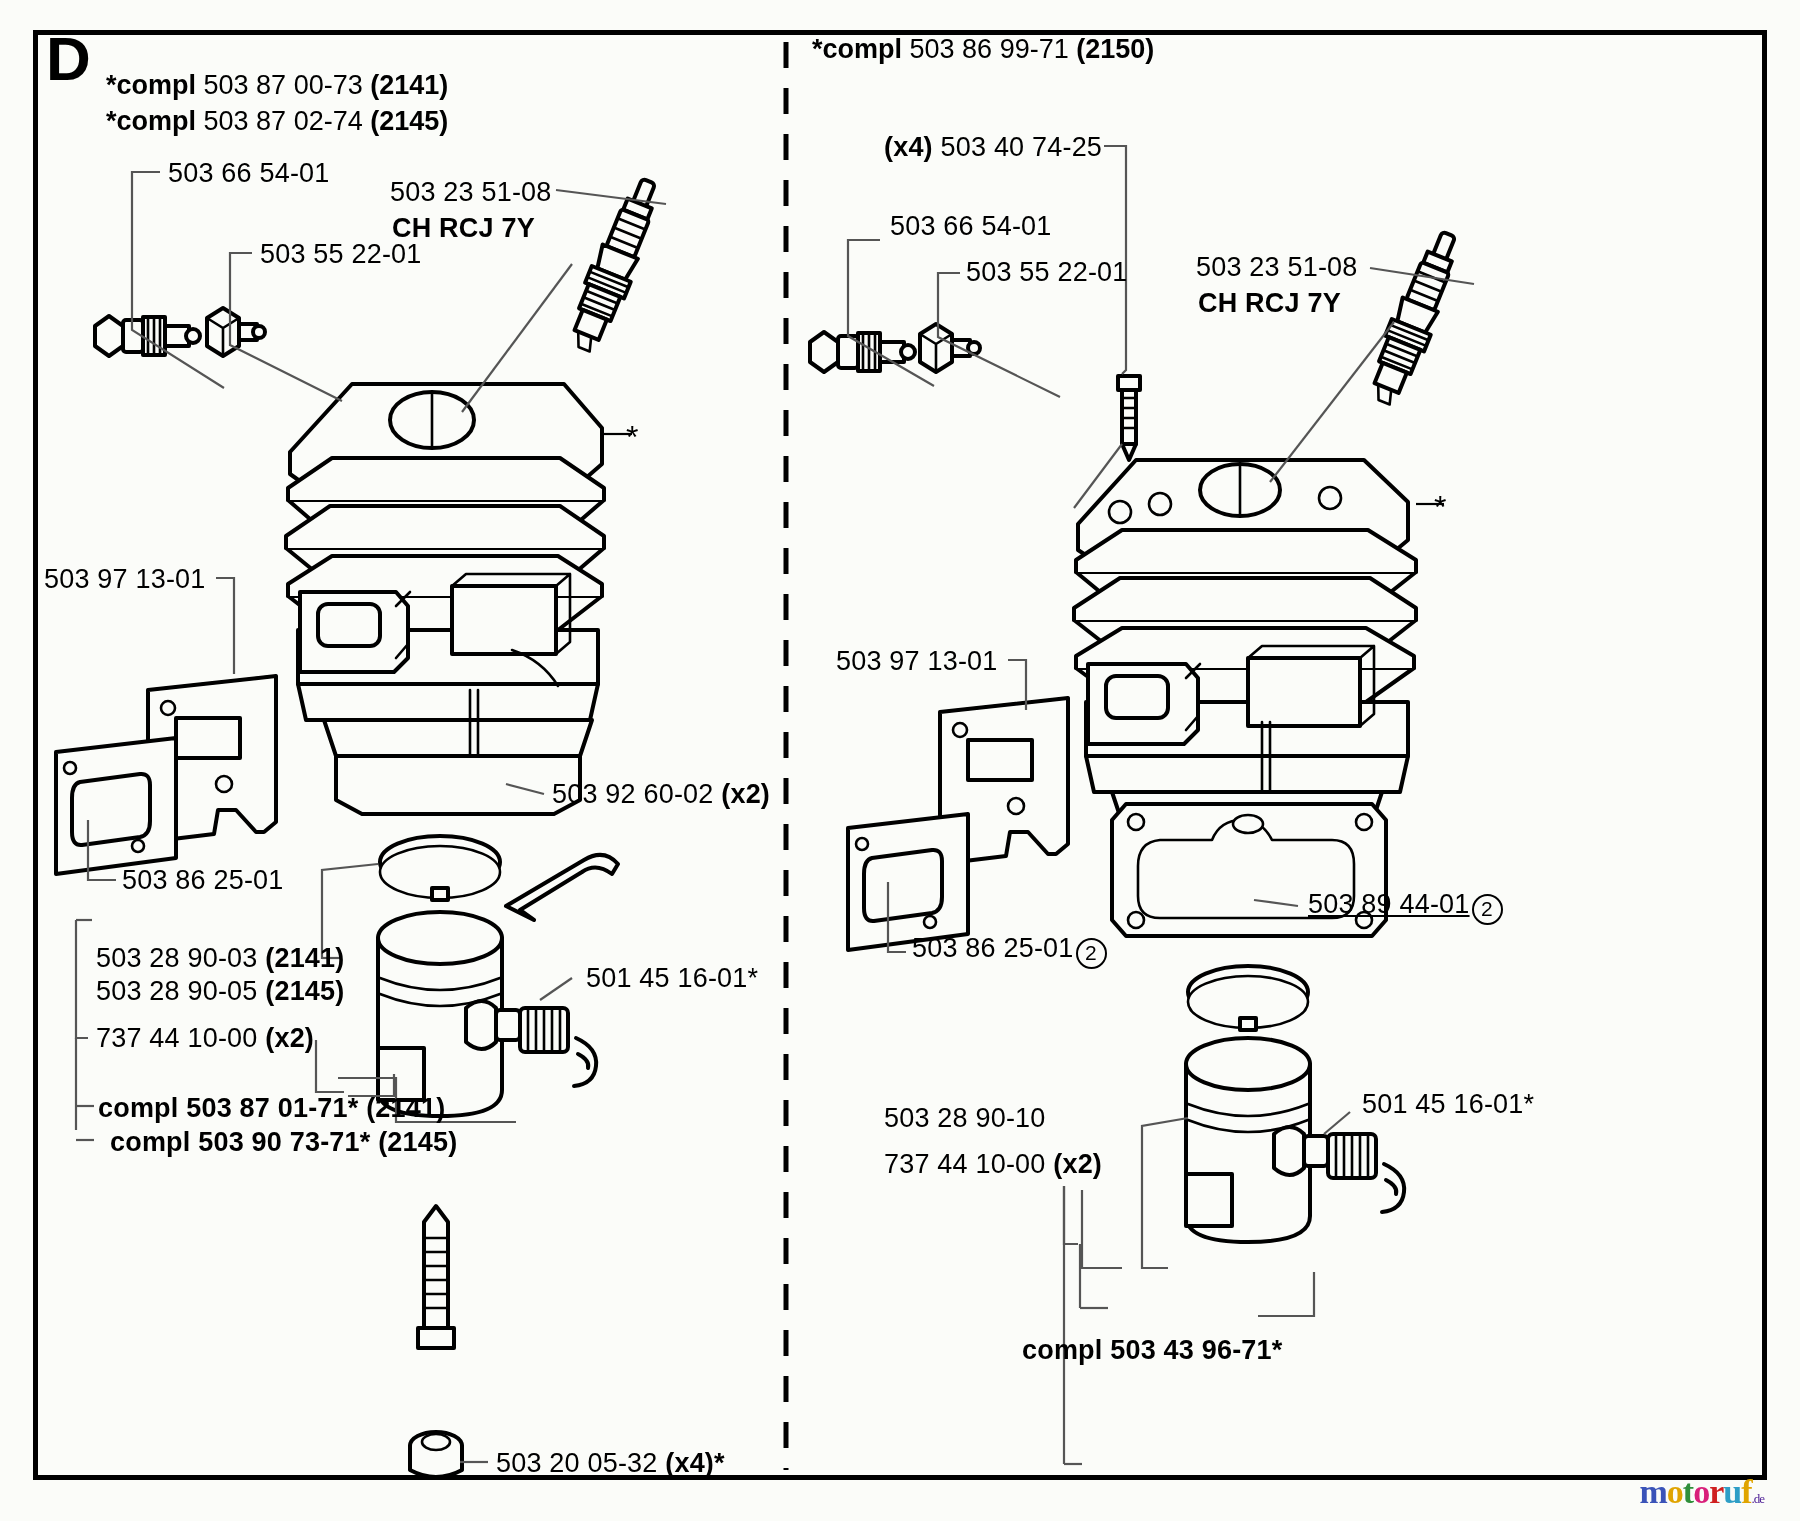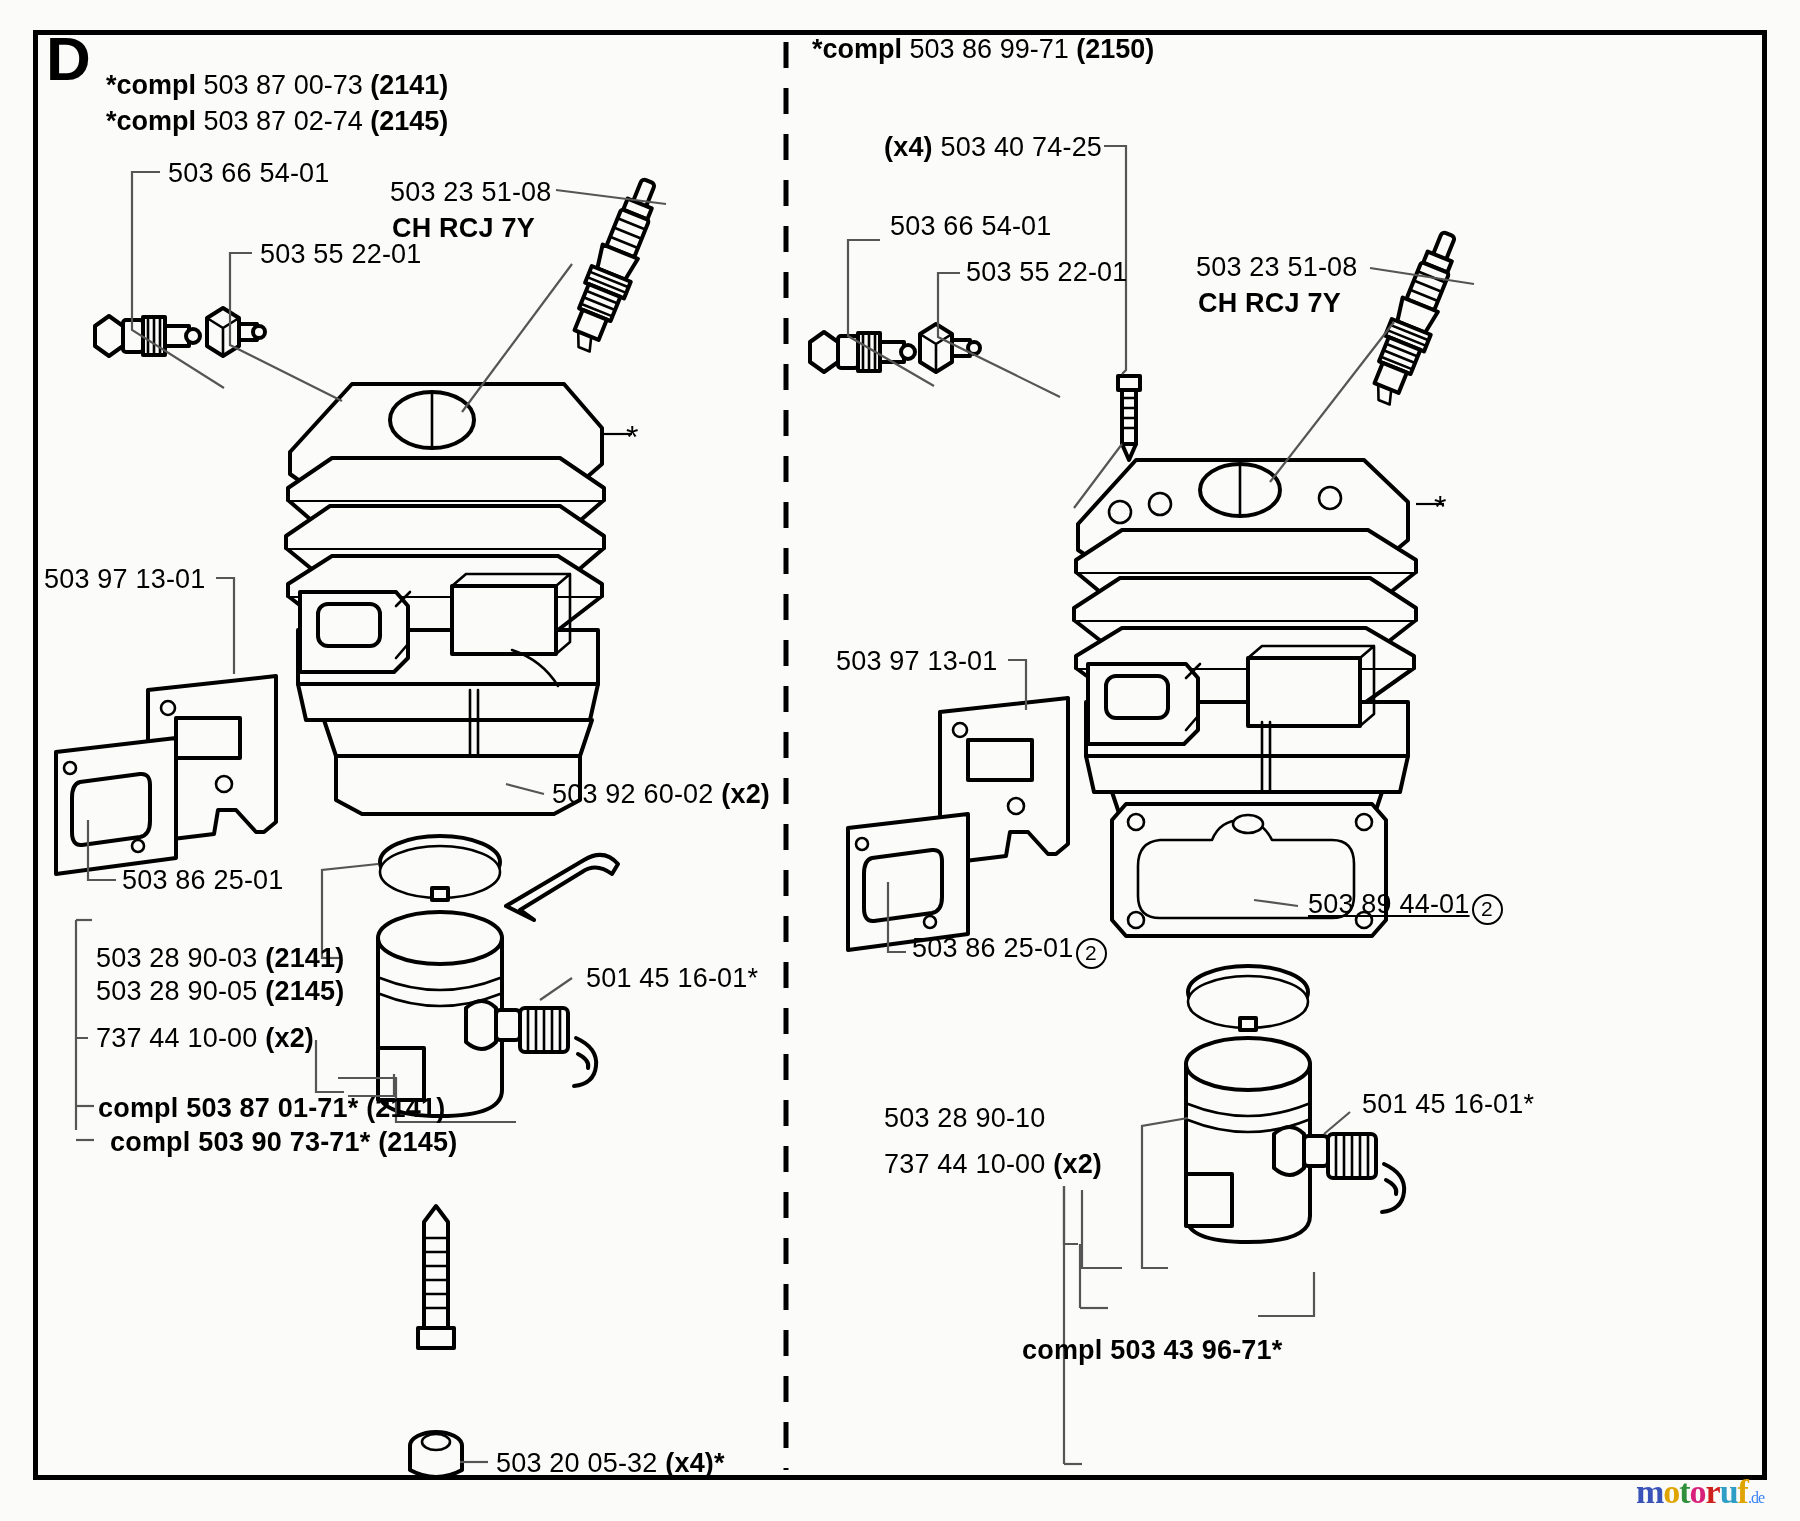--- a/index.html
+++ b/index.html
@@ -50,21 +50,21 @@
   .wm{
     position:absolute;
     right:36px;bottom:10px;
     font-family:"Liberation Serif", serif;
     font-size:34px;
     font-weight:bold;
     letter-spacing:-1px;
   }
   .wm .c1{color:#3a53b8;} .wm .c2{color:#e0a400;} .wm .c3{color:#2f8f3a;}
   .wm .c4{color:#d81f7a;} .wm .c5{color:#cf2020;} .wm .c6{color:#2e9ec6;}
-  .wm .dot{color:#3b82f6;font-size:16px;font-weight:normal;}
+  .wm .dot{color:#4c1d95;font-size:13px;font-weight:normal;}
 </style>
 </head>
 <body>
 
 <div id="page">
   <div id="frame"></div>
 
   <svg class="art" viewBox="0 0 1800 1521">
     <defs>
       <style>

